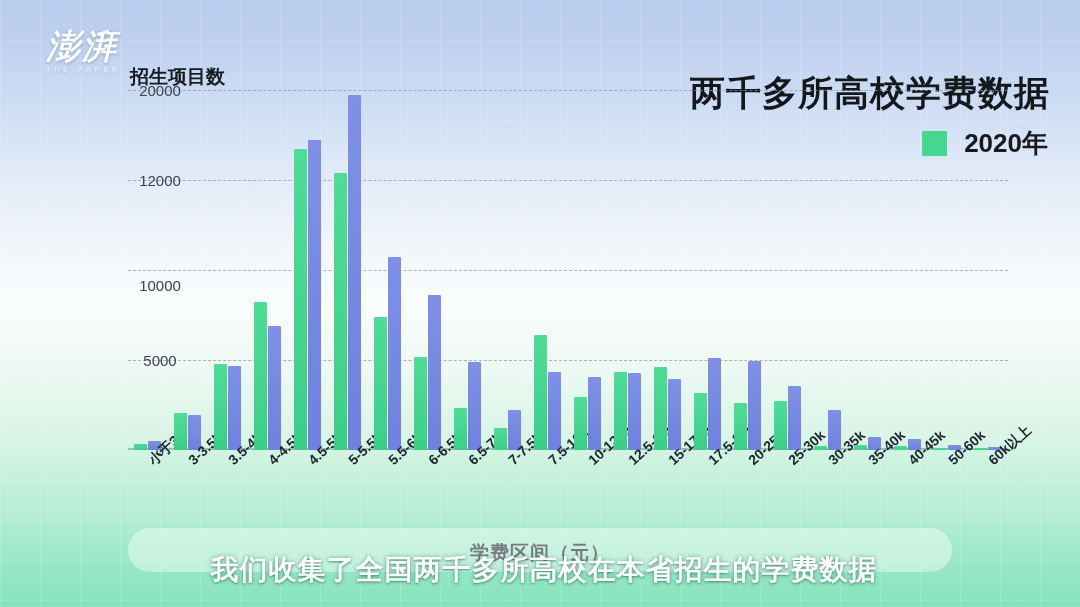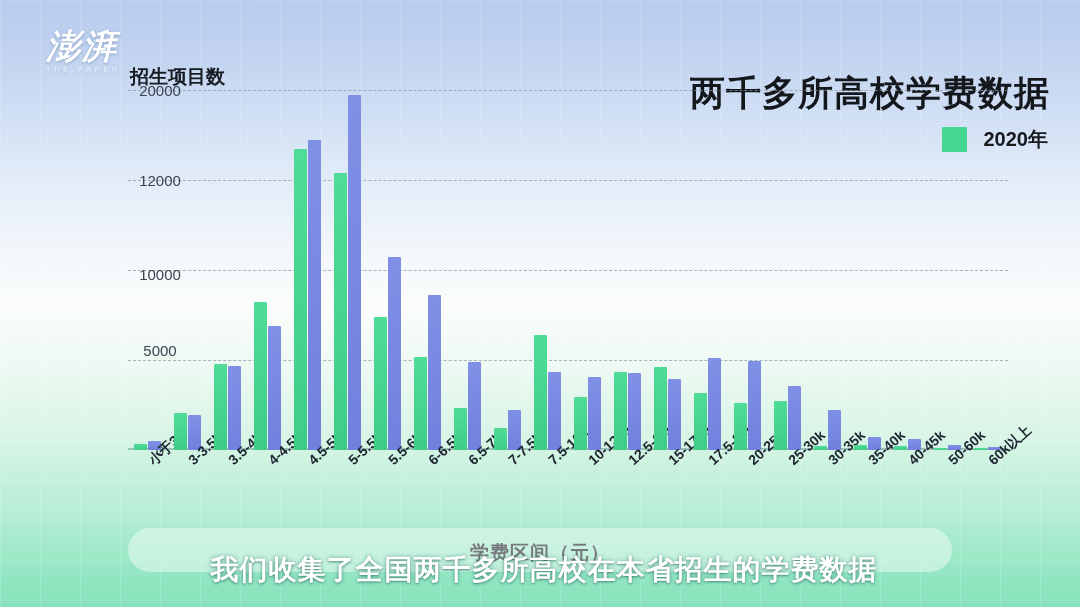--- a/index.html
+++ b/index.html
@@ -42,21 +42,21 @@
     position:absolute;right:30px;top:70px;
     font-size:35px;font-weight:700;color:#14171c;
     letter-spacing:1px;white-space:nowrap;
   }
   #legend{
     position:absolute;right:32px;top:126px;
     display:flex;align-items:center;gap:38px;
   }
   .legend-item{display:flex;align-items:center;gap:9px;}
   .swatch{width:25px;height:25px;display:block;border-radius:1px;}
-  .legend-label{font-size:20px;font-weight:600;color:#16191e;margin-left:8px;}
+  .legend-label{font-size:26px;font-weight:600;color:#16191e;margin-left:8px;}
   
   #plot{
     position:absolute;left:128px;top:90px;width:880px;height:360px;
   }
   .gridline{
     position:absolute;left:0;right:0;height:0;
     border-top:1px dashed #8e9aa6;opacity:.75;
   }
   .axis-base{
     position:absolute;left:0;right:0;bottom:0;height:2px;background:#8fb8a9;opacity:.85;
@@ -114,23 +114,23 @@
       <span class="swatch" style="background: rgb(69, 214, 143);"></span>
       <span class="legend-label">2020年</span>
     </div>
   </div>
 
   <div id="ylabel-text">招生项目数</div>
 
   <div id="plot">
       <div class="ytick" style="top: 360px;">0</div>
       <div class="gridline" style="top: 270px;"></div>
-      <div class="ytick" style="top: 260px;">5000</div>
+      <div class="ytick" style="top: 270px;">5000</div>
       <div class="gridline" style="top: 180px;"></div>
-      <div class="ytick" style="top: 184px;">10000</div>
+      <div class="ytick" style="top: 195px;">10000</div>
       <div class="gridline" style="top: 90px;"></div>
       <div class="ytick" style="top: 90px;">12000</div>
       <div class="gridline" style="top: 0px;"></div>
       <div class="ytick" style="top: 0px;">20000</div>
       <div class="axis-base"></div>
       <div class="bar g" title="小于3k 2020年: 350" style="left: 6px; height: 6.3px;"></div>
       <div class="bar b" title="小于3k 2025年: 500" style="left: 20px; height: 9px;"></div>
       <div class="xtick" style="left: 17px;">小于3k</div>
       <div class="bar g" title="3-3.5k 2020年: 2050" style="left: 46px; height: 36.9px;"></div>
       <div class="bar b" title="3-3.5k 2025年: 1950" style="left: 60px; height: 35.1px;"></div>

